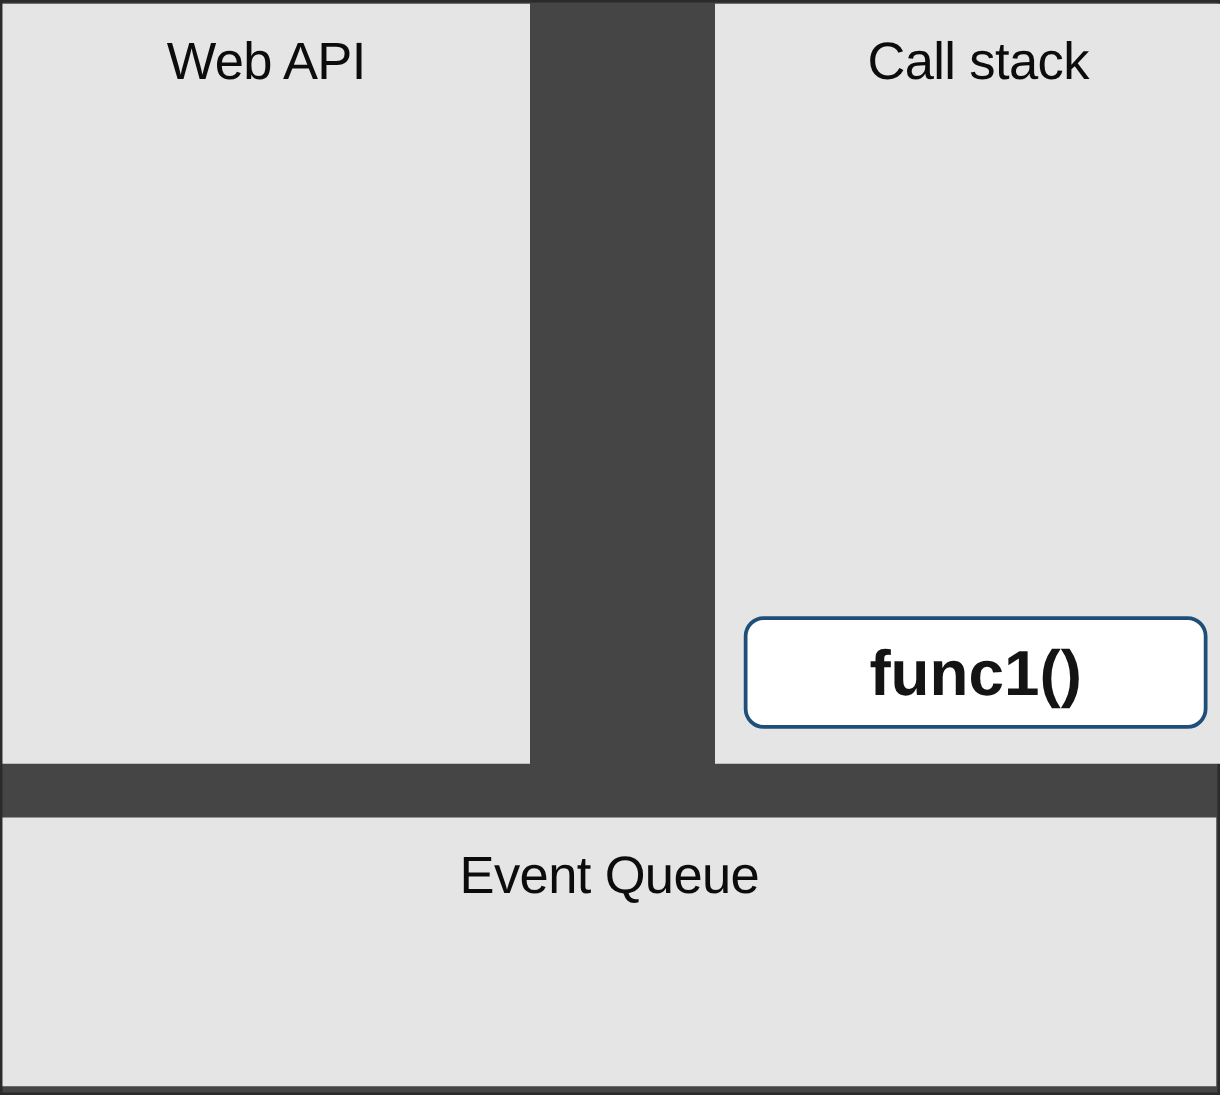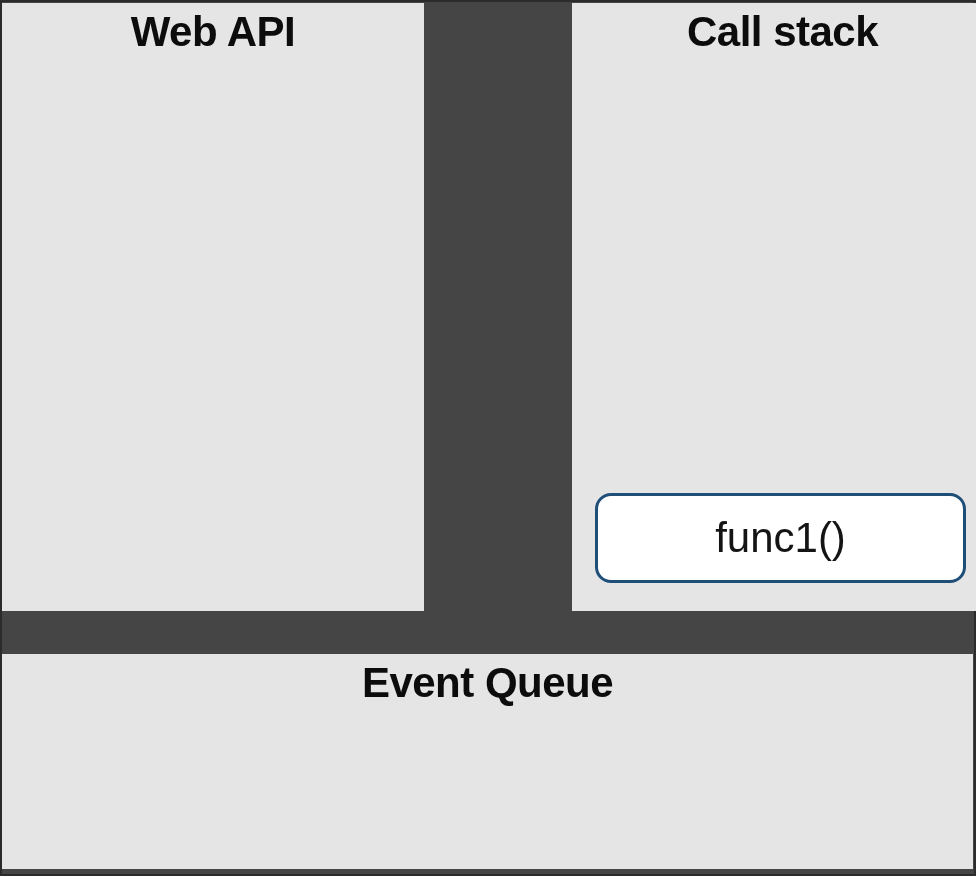--- a/index.html
+++ b/index.html
@@ -32,44 +32,44 @@
     height: 608px;
   }
   .panel-eventqueue {
     left: 2px;
     top: 654px;
     width: 971px;
     height: 215px;
   }
   .panel-title {
     margin: 0;
-    padding-top: 5px;
+    padding-top: 22px;
     text-align: center;
     font-size: 42px;
-    font-weight: bold;
+    font-weight: normal;
     color: #0c0c0c;
     letter-spacing: -0.5px;
   }
   .stack-frame {
     position: absolute;
     left: 23px;
     top: 490px;
     width: 371px;
     height: 90px;
     box-sizing: border-box;
     background: #ffffff;
     border: 3px solid #1f4e79;
     border-radius: 16px;
     display: flex;
     align-items: center;
     justify-content: center;
   }
   .stack-frame-label {
-    font-size: 42px;
-    font-weight: 400;
+    font-size: 51px;
+    font-weight: 700;
     color: #141414;
   }
 </style>
 </head>
 <body>
 
 <div class="canvas">
 
   <section class="panel panel-webapi">
     <h2 class="panel-title">Web API</h2>

